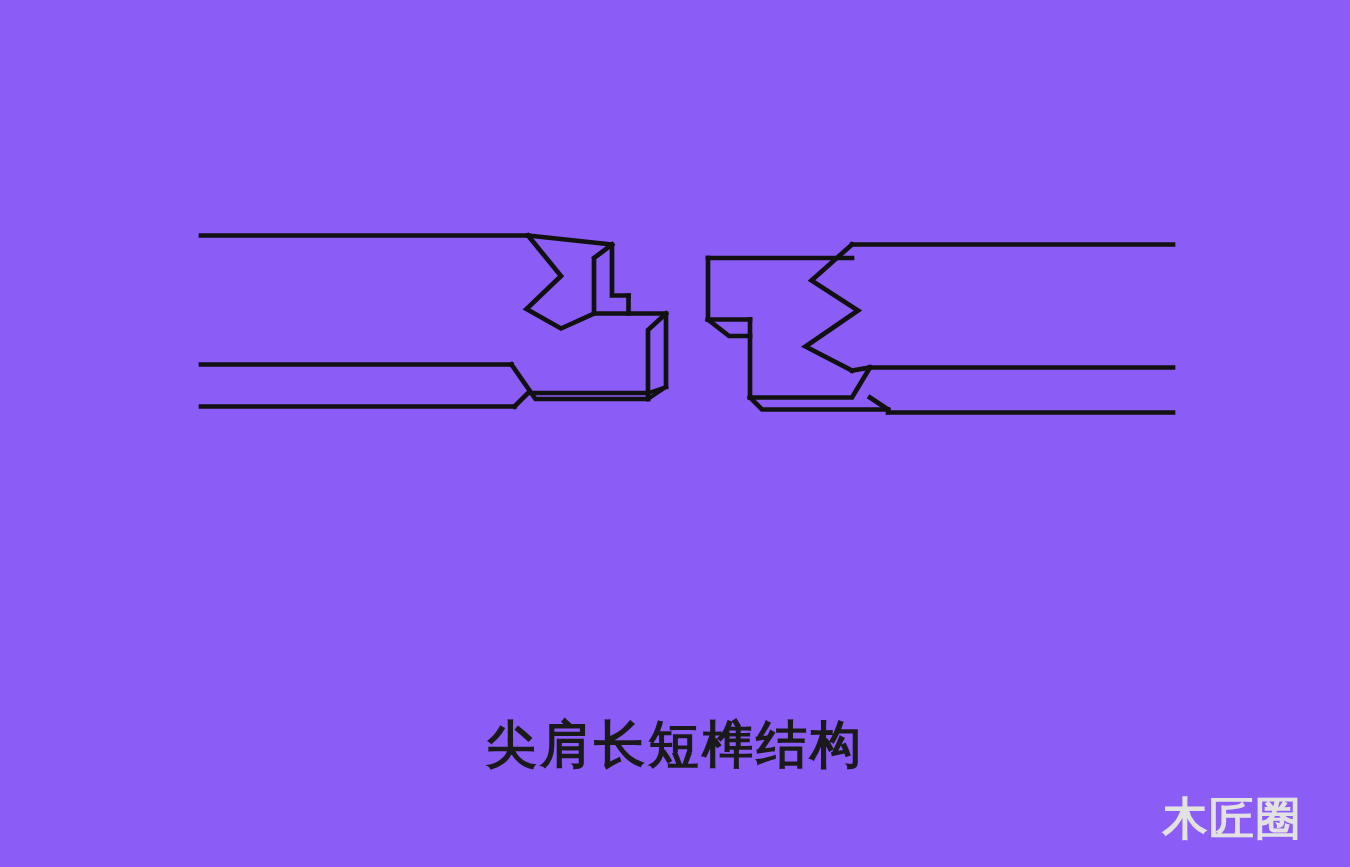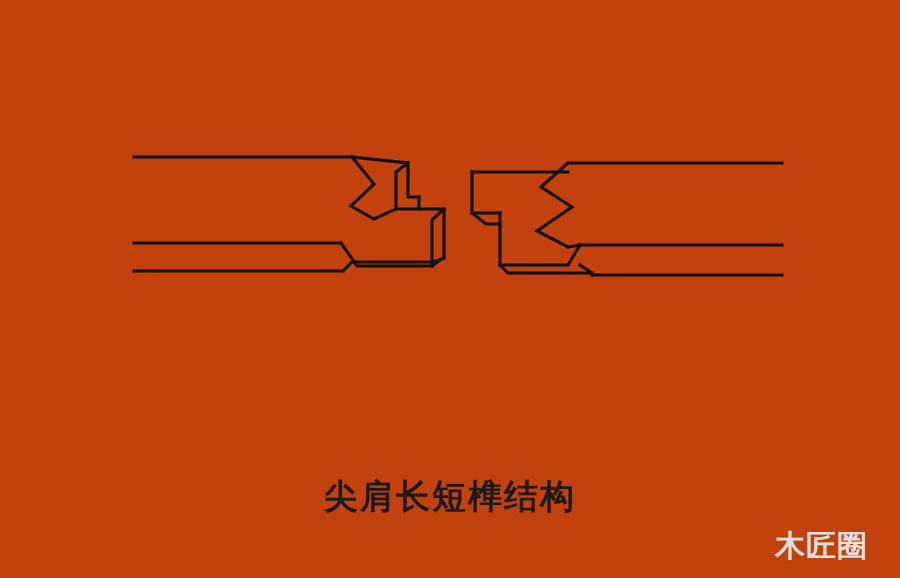--- a/index.html
+++ b/index.html
@@ -8,21 +8,21 @@
     padding: 0;
     background: #ffffff;
   }
   body {
     font-family: "Liberation Sans", "DejaVu Sans", sans-serif;
   }
   #page {
     position: relative;
     width: 900px;
     height: 578px;
-    background: #c2410c;
+    background: #8b5cf6;
     overflow: hidden;
   }
   #drawing-svg {
     position: absolute;
     left: 0;
     top: 0;
     width: 900px;
     height: 578px;
     display: block;
   }

